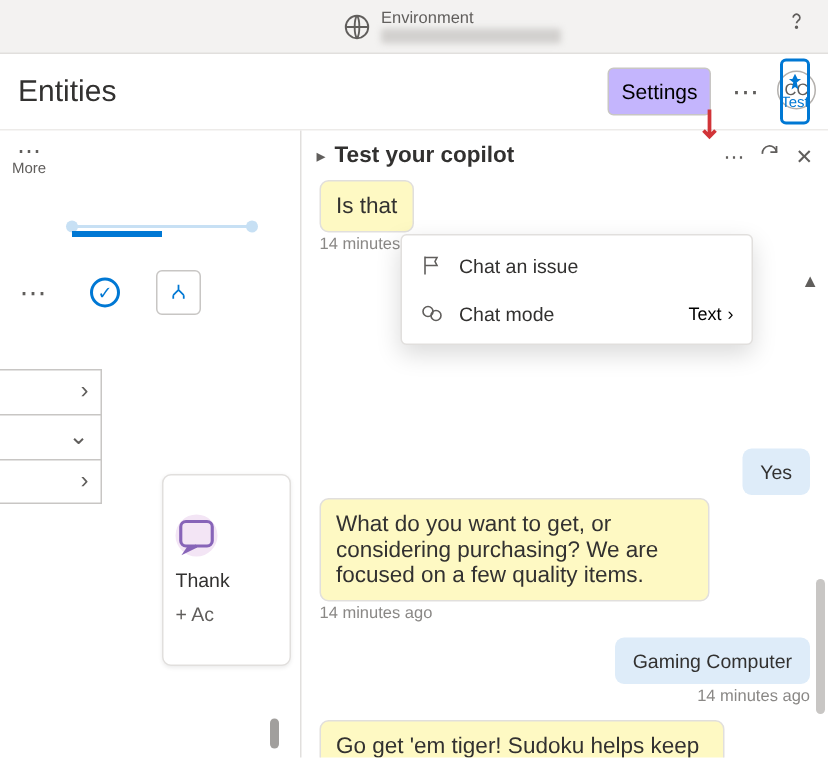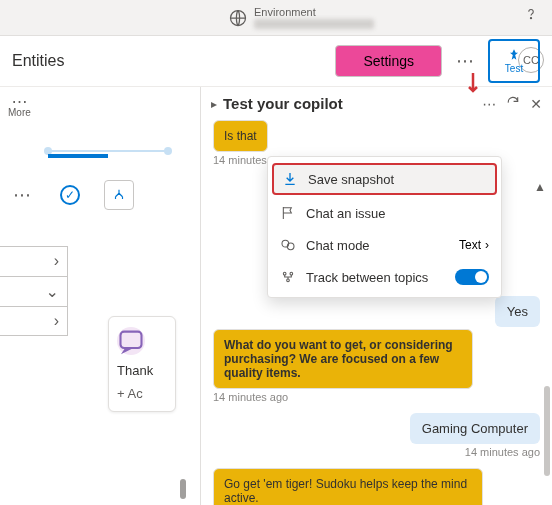--- a/index.html
+++ b/index.html
@@ -7,25 +7,25 @@
 
   .topbar { height: 36px; background: #f3f2f1; border-bottom: 1px solid #e1dfdd; display: flex; align-items: center; padding: 0 8px; }
   .env-icon { width: 20px; height: 20px; margin-left: 220px; color: #605e5c; }
   .env-block { display:flex; flex-direction:column; margin-left:6px; font-size:11px; color:#605e5c;justify-content:center;}
   .env-blur { width: 120px; height: 10px; background: #d2d0ce; filter: blur(2px); border-radius: 2px; margin-top:1px;}
   .top-right { margin-left: auto; display: flex; align-items: center; gap: 24px; flex-direction: column; }
   .gear, .help { width: 18px; height: 18px; color: #605e5c; cursor: pointer; }
   .avatar { width: 26px; height: 26px; border: 1px solid #b3b0ad; border-radius: 50%; display: flex; align-items: center; justify-content: center; font-size: 11px; color: #605e5c; }
 
   .subbar { height: 50px; display: flex; align-items: center; padding: 0 12px; gap: 10px; }
-  .subbar-title { font-size: 16px; color: #323130; }
+  .subbar-title { font-size: 20px; color: #323130; }
   .subbar-right { margin-left: auto; display: flex; align-items: center; gap: 10px; }
-  .settings-btn { border: 1px solid #c8c6c4; background: #ec4899; border-radius: 4px; padding: 7px 27px; font-size: 14px; cursor:pointer; }
+  .settings-btn { border: 1px solid #c8c6c4; background: #c4b5fd; border-radius: 4px; padding: 7px 8px; font-size: 14px; cursor:pointer; }
   .ellipsis { font-size: 18px; color: #605e5c; cursor: pointer; padding: 0 4px; line-height: 1; }
-  .test-btn { border: 2px solid #0078d4; border-radius: 4px; width: 52px; height: 44px; display: flex; flex-direction: column; align-items: center; justify-content: center; color: #0078d4; cursor:pointer; gap:1px;}
+  .test-btn { border: 2px solid #0078d4; border-radius: 4px; width: 20px; height: 44px; display: flex; flex-direction: column; align-items: center; justify-content: center; color: #0078d4; cursor:pointer; gap:1px;}
   .test-btn svg { width:14px; height:14px; }
   .test-btn span { font-size: 10px; }
 
   .divider { height: 1px; background: #edebe9; }
 
   .main { display: flex; height: calc(100% - 86px); }
 
   .left-col { width: 200px; padding: 10px 8px; display:flex; flex-direction:column; gap:8px; overflow:hidden; }
   .left-row1 { display:flex; align-items:center; gap:10px; }
   .more-btn { display:flex; flex-direction:column; align-items:center; font-size:10px; color:#605e5c; cursor:pointer;}
@@ -42,37 +42,37 @@
   .ci { width:28px; height:28px; display:flex; align-items:center; justify-content:center;}
   .ci .dots{font-size:18px;color:#605e5c;}
   .check { color:#0078d4; border:2px solid #0078d4; border-radius:50%; width:20px; height:20px; display:flex;align-items:center;justify-content:center;font-size:12px;}
   .branch { border:1px solid #c8c6c4; border-radius:4px; width:30px; height:30px; display:flex;align-items:center;justify-content:center; color:#0078d4;}
   .branch svg{width:14px;height:14px;}
 
   .stack { position:absolute; top:110px; left:-10px; width:70px;}
   .stack-item { border:1px solid #c8c6c4; border-bottom:none; height:30px; display:flex; align-items:center; justify-content:flex-end; padding-right:8px; color:#605e5c;}
   .stack-item:last-child{border-bottom:1px solid #c8c6c4;}
 
-  .card { position:absolute; top:180px; left:100px; width:68px; border:1px solid #e1dfdd; border-radius:6px; box-shadow:0 1px 3px rgba(0,0,0,0.08); padding:10px 8px; background:#fff;}
+  .card { position:absolute; top:180px; left:100px; width:86px; border:1px solid #e1dfdd; border-radius:6px; box-shadow:0 1px 3px rgba(0,0,0,0.08); padding:26px 8px; background:#fff;}
   .card-icon { width:28px; height:28px; border-radius:14px; background:#f3e5f5; display:flex; align-items:center; justify-content:center; color:#8764b8; margin-bottom:8px;}
   .card-title { font-size:13px; color:#323130; margin-bottom:8px;}
   .card-add { font-size:13px; color:#605e5c;}
 
   .panel { flex:1; border-left:1px solid #e1dfdd; display:flex; flex-direction:column; position:relative;}
   .panel-header { display:flex; align-items:center; padding:8px 10px; gap:6px;}
   .panel-header .caret { font-size:12px; color:#605e5c;}
   .panel-title { font-size:15px; font-weight:700; color:#323130; flex:1;}
   .panel-ctrl { display:flex; gap:10px; align-items:center; color:#605e5c;}
   .panel-ctrl span { cursor:pointer; font-size:14px;}
 
   .red-arrow { position:absolute; top:-24px; right:62px; color:#d13438; font-size:20px; }
   .red-arrow svg{width:14px;height:26px;}
 
   .chat-body { flex:1; padding:0 12px; overflow:hidden; position:relative;}
-  .bubble-in { background:#eab308; border:1px solid #e1dfdd; border-radius:6px; padding:8px 10px; font-size:12px; color:#323130; margin-bottom:2px; display:inline-block;}
+  .bubble-in { background:#fef9c3; border:1px solid #e1dfdd; border-radius:6px; padding:8px 10px; font-size:15px; color:#323130; margin-bottom:2px; display:inline-block;}
   .ts { font-size:11px; color:#8a8886; margin-bottom:10px;}
   .bubble-out { background:#deecf9; border-radius:6px; padding:8px 12px; font-size:13px; color:#323130; margin-left:auto; display:inline-block;}
   .row-out { display:flex; justify-content:flex-end; margin-bottom:2px;}
   .ts-right { font-size:11px; color:#8a8886; text-align:right; margin-bottom:10px;}
 
   .menu { position:absolute; top:36px; left:66px; width:235px; background:#fff; border:1px solid #e1dfdd; border-radius:4px; box-shadow:0 6px 16px rgba(0,0,0,0.15); z-index:10; padding:4px 0;}
   .menu-item { display:flex; align-items:center; gap:10px; padding:8px 12px; font-size:13px; color:#323130; cursor:pointer;}
   .menu-item.hl { background:#f3f2f1; border:2px solid #d13438; border-radius:4px; margin:2px 4px; padding:6px 8px;}
   .mi-icon { width:16px; height:16px; color:#605e5c; display:flex;align-items:center;justify-content:center;}
   .mi-icon svg{width:16px;height:16px;}
@@ -196,28 +196,20 @@
         </span>
         <span>✕</span>
       </div>
     </div>
 
     <div class="chat-body">
       <div class="bubble-in">Is that</div>
       <div class="ts">14 minutes ago</div>
 
       <div class="menu">
-        <div class="menu-item hl">
-          <span class="mi-icon">
-              <svg viewBox="0 0 24 24" fill="none" stroke="#0078d4" stroke-width="2">
-                <path d="M12 3v12M7 10l5 5 5-5M5 20h14"></path>
-              </svg>
-            </span>
-          <span>Save snapshot</span>
-        </div>
         <div class="menu-item">
           <span class="mi-icon">
               <svg viewBox="0 0 24 24" fill="none" stroke="currentColor" stroke-width="1.6">
                 <path d="M5 3v18M5 4h12l-2 4 2 4H5"></path>
               </svg>
             </span>
           <span>Chat an issue</span>
         </div>
         <div class="menu-item">
           <span class="mi-icon">
@@ -225,41 +217,29 @@
                 <circle cx="8" cy="10" r="5"></circle>
                 <circle cx="16" cy="14" r="5"></circle>
               </svg>
             </span>
           <span>Chat mode</span>
           <span class="mi-right">
               <span>Text</span> 
               <span>›</span>
             </span>
         </div>
-        <div class="menu-item">
-          <span class="mi-icon">
-              <svg viewBox="0 0 24 24" fill="none" stroke="currentColor" stroke-width="1.6">
-                <circle cx="7" cy="7" r="2"></circle>
-                <circle cx="17" cy="7" r="2"></circle>
-                <circle cx="12" cy="17" r="2"></circle>
-                <path d="M7 9v3h10V9M12 12v3"></path>
-              </svg>
-            </span>
-          <span>Track between topics</span>
-          <div class="toggle"></div>
-        </div>
       </div>
 
       <div class="updown">▲</div>
 
       <div class="row-out" style="margin-top:130px;">
           <div class="bubble-out">Yes</div>
         </div>
 
-      <div class="bubble-in" style="max-width:260px;font-weight:bold;">What do you want to get, or considering purchasing? We are focused on a few quality items.</div>
+      <div class="bubble-in" style="max-width:260px;">What do you want to get, or considering purchasing? We are focused on a few quality items.</div>
       <div class="ts">14 minutes ago</div>
 
       <div class="row-out">
           <div class="bubble-out">Gaming Computer</div>
         </div>
       <div class="ts-right">14 minutes ago</div>
 
       <div class="bubble-in" style="max-width:270px;">Go get 'em tiger! Sudoku helps keep the mind active.</div>
 
       <div class="scroll-thumb"></div>

